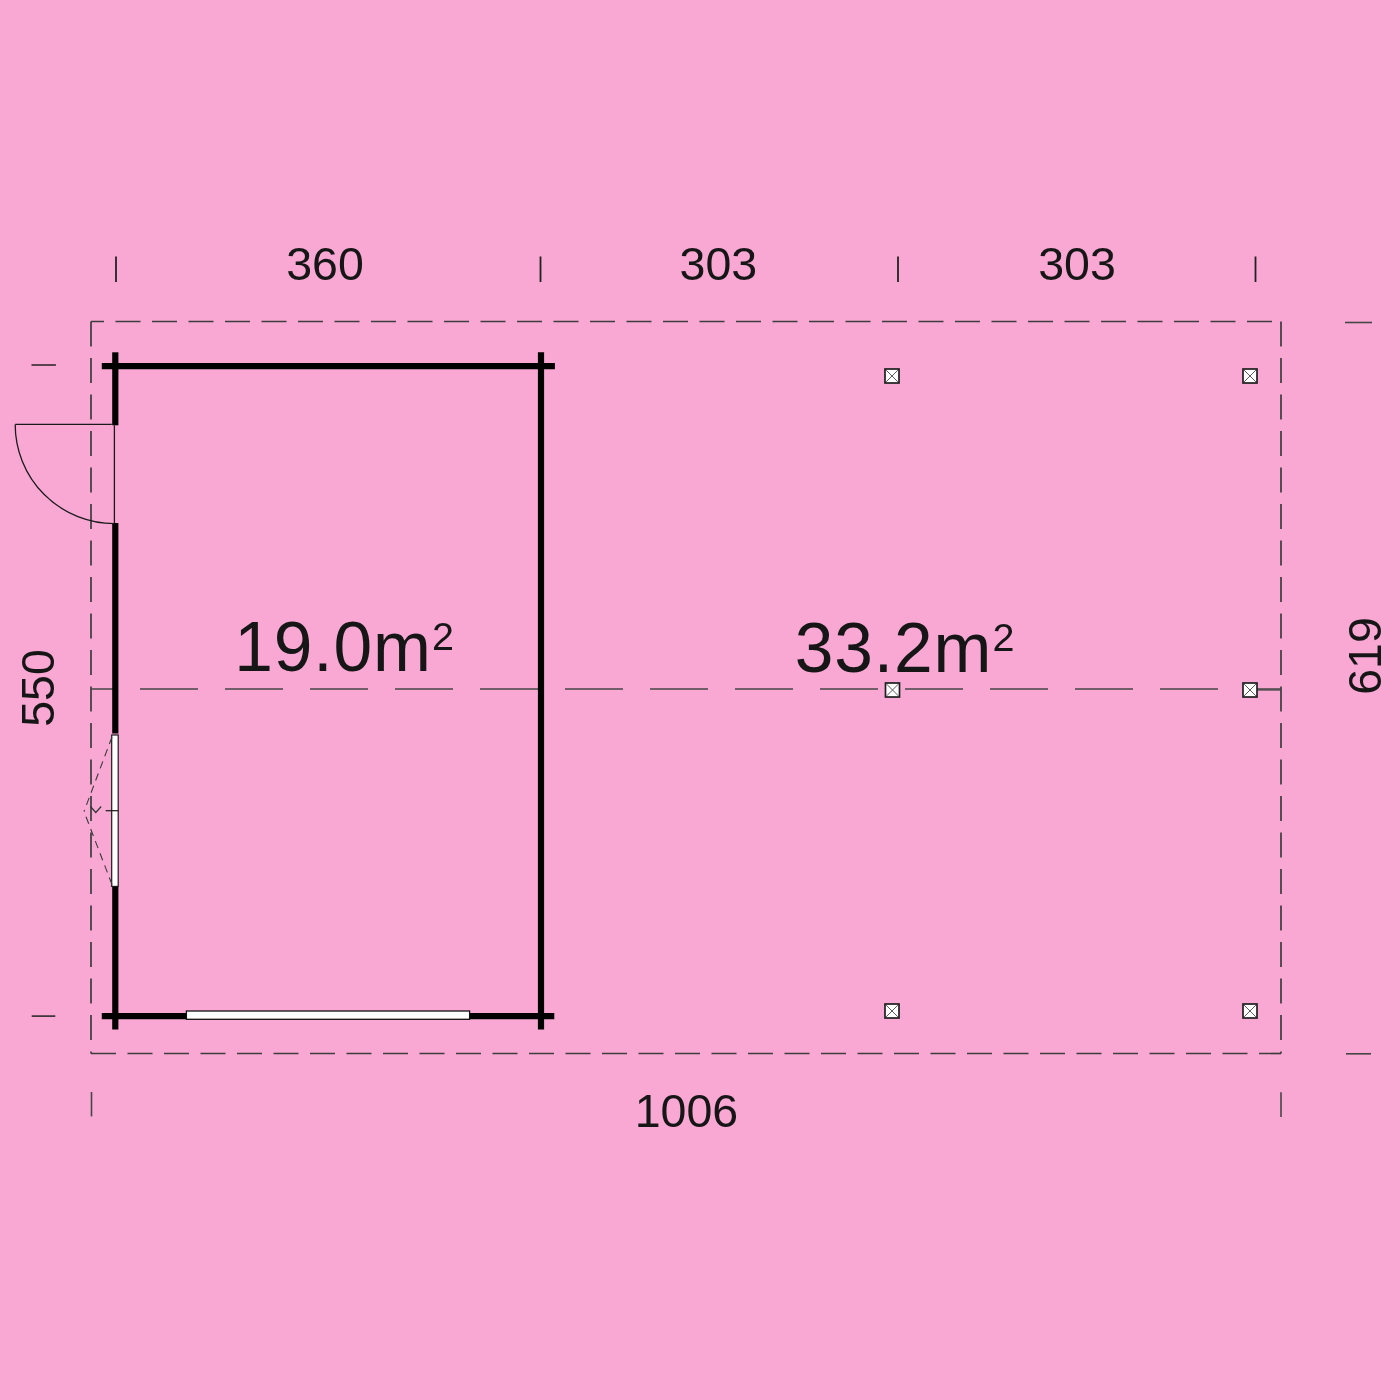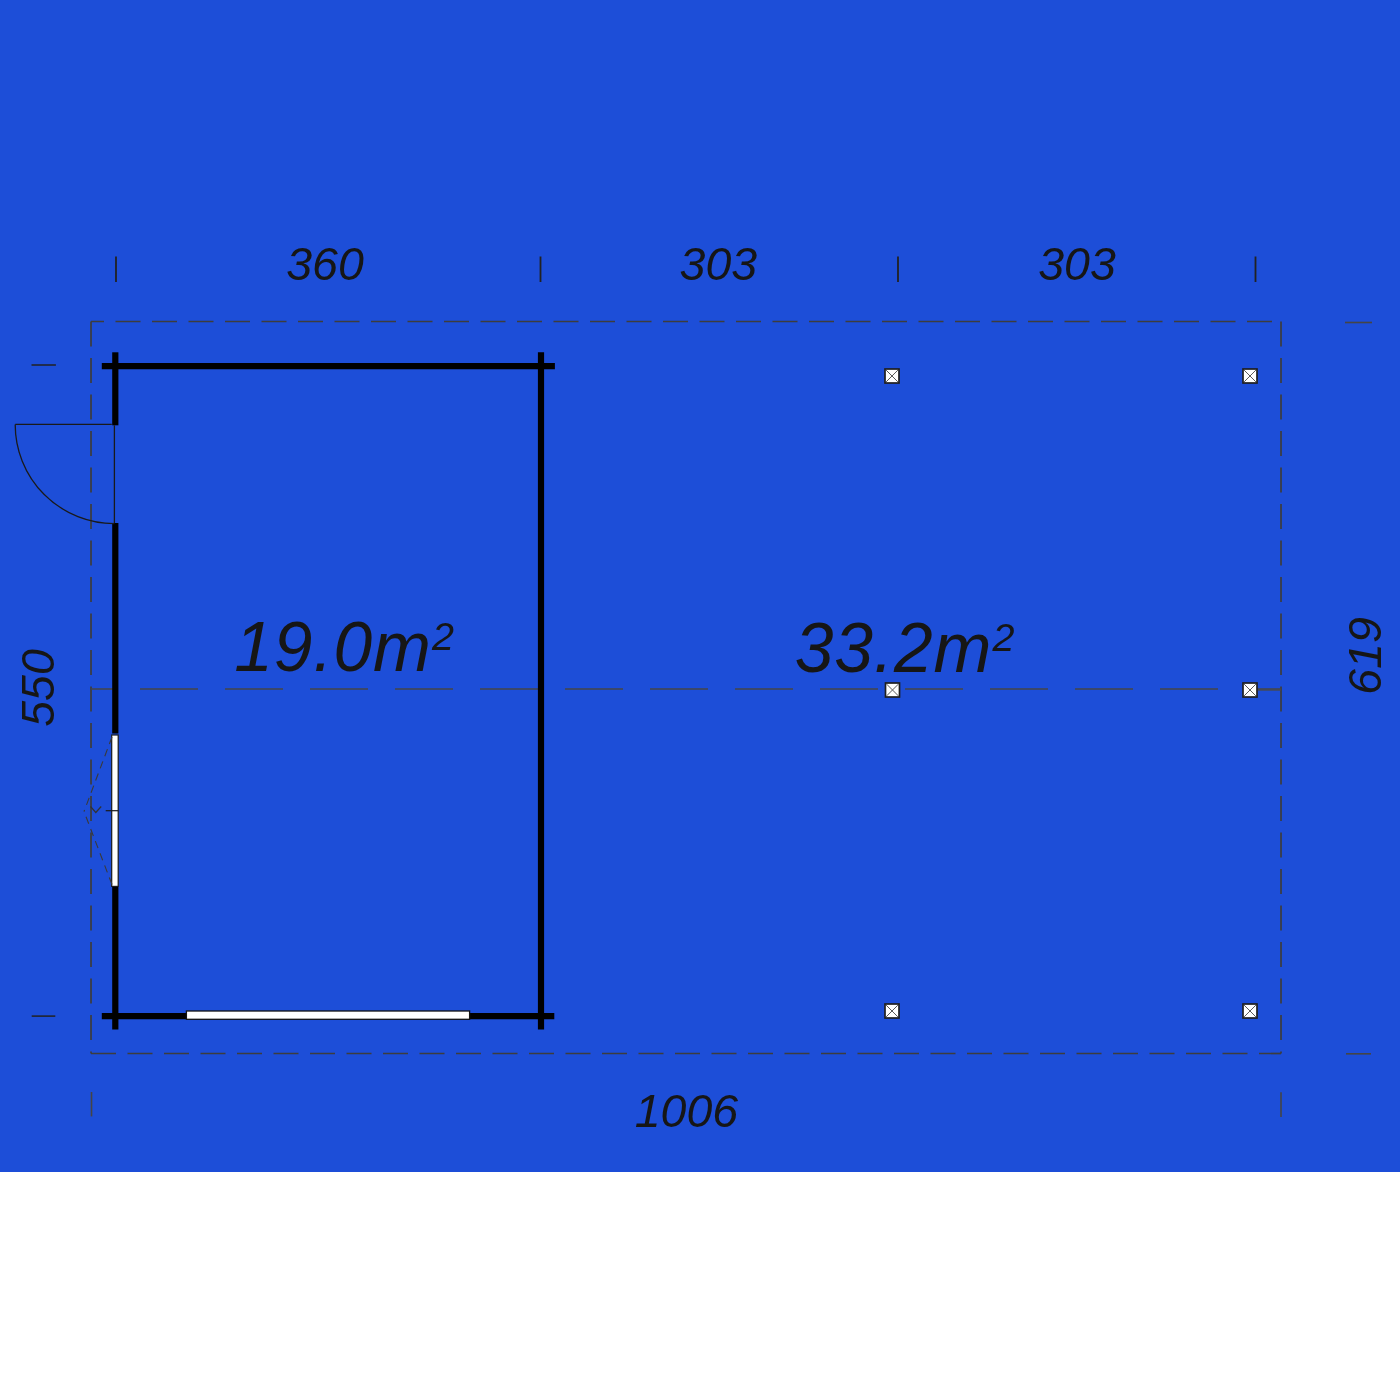--- a/index.html
+++ b/index.html
@@ -1,16 +1,16 @@
 <!DOCTYPE html>
 <html><head>
 <meta charset="utf-8">
 <style>
   html,body{margin:0;padding:0;background:#ffffff;}
-  .page{position:relative;width:1400px;height:1172px;background:#1d4ed8;overflow:hidden;font-style:italic;}
+  .page{position:relative;width:1400px;height:1400px;background:#f9a8d4;overflow:hidden;}
   svg{position:absolute;left:0;top:0;}
   text{font-family:"Liberation Sans",sans-serif;fill:#161616;}
 </style>
 </head>
 <body>
 <div class="page">
 <svg width="1400" height="1400" viewBox="0 0 1400 1400">
 
   <g stroke="#3d3d3d" stroke-width="1.7" fill="none" stroke-dasharray="25 11.5">
     <line x1="91" y1="321.5" x2="1281" y2="321.5" stroke-dashoffset="12"></line>

